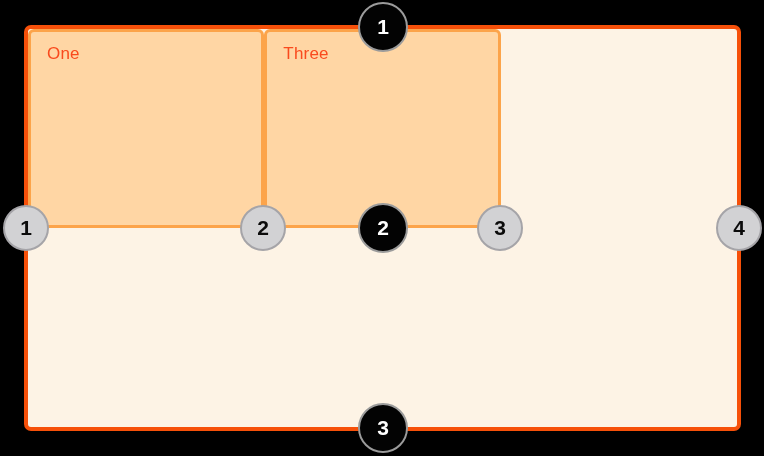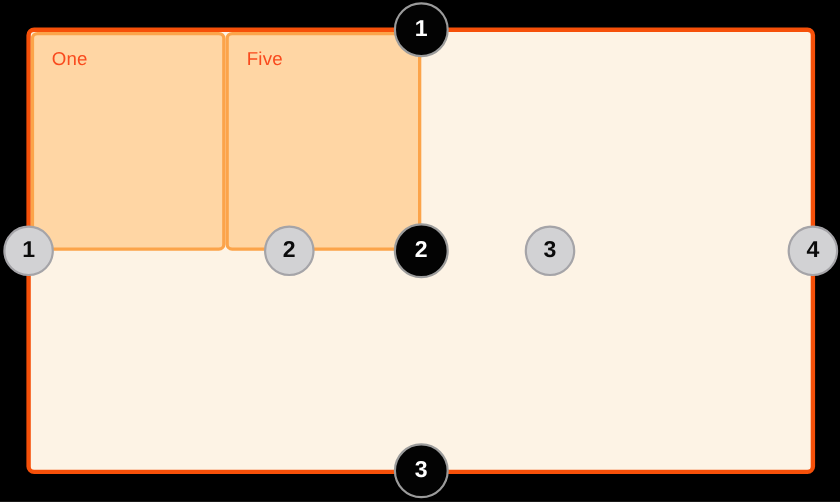--- a/index.html
+++ b/index.html
@@ -21,21 +21,21 @@
   .grid-container {
     position: absolute;
     left: 24px;
     top: 25px;
     width: 709px;
     height: 398px;
     background: #fdf3e5;              
     border: 4px solid #f65009;        
     border-radius: 7px;
     display: grid;
-    grid-template-columns: repeat(4, 1fr);
+    grid-template-columns: repeat(3, 1fr);
     grid-template-rows: repeat(2, 1fr);
     z-index: 1;
   }
   .cell {
     box-sizing: border-box;
     background: #ffd6a4;
     border: 3px solid #fca44a;
     border-radius: 6px;
     padding: 12px 16px;
     color: #f94a1d;
@@ -86,21 +86,21 @@
 </head>
 <body>
 
 <div class="stage">
 
   <div class="grid-container">
     <div class="cell">
       <span>One</span>
     </div>
     <div class="cell">
-      <span>Five</span>
+      <span>Three</span>
     </div>
     <div class="cell cell-empty"></div>
   </div>
 
   <div class="badge badge-row badge-row-1">
     <span>1</span>
   </div>
   <div class="badge badge-row badge-row-2">
     <span>2</span>
   </div>

